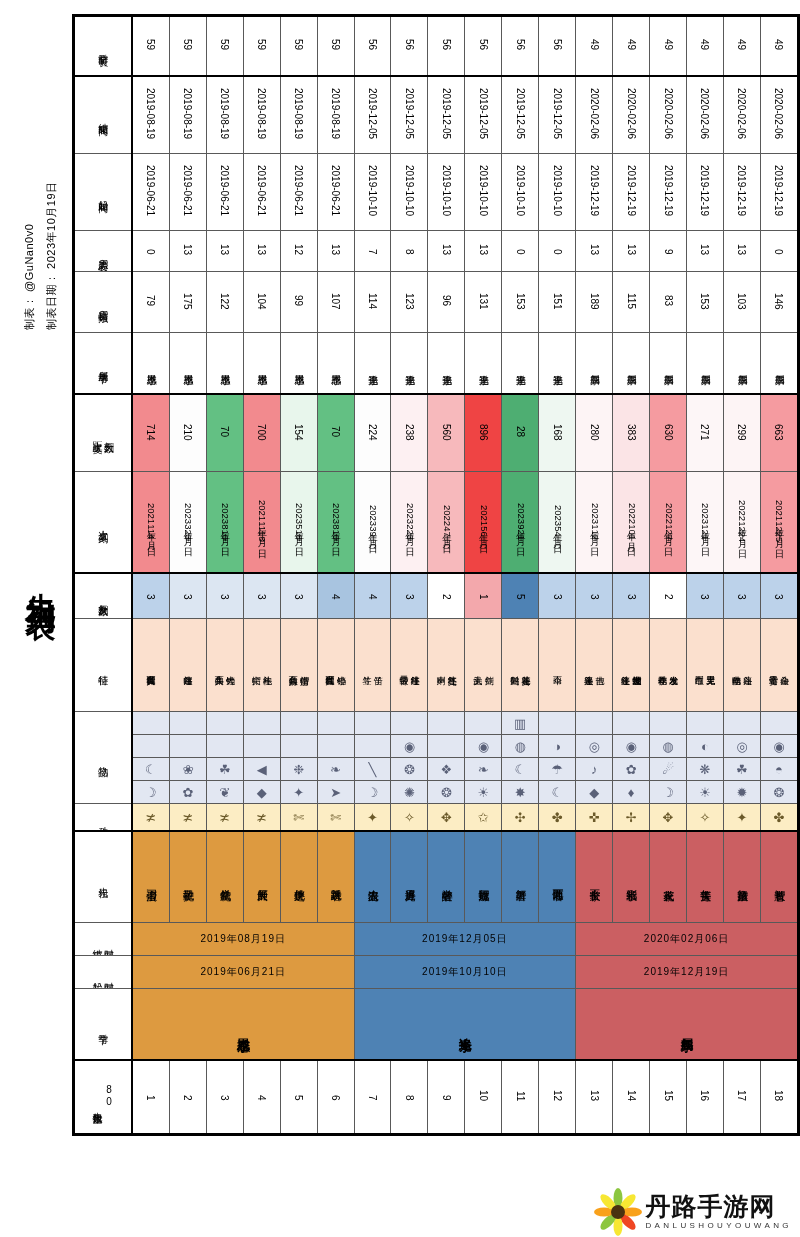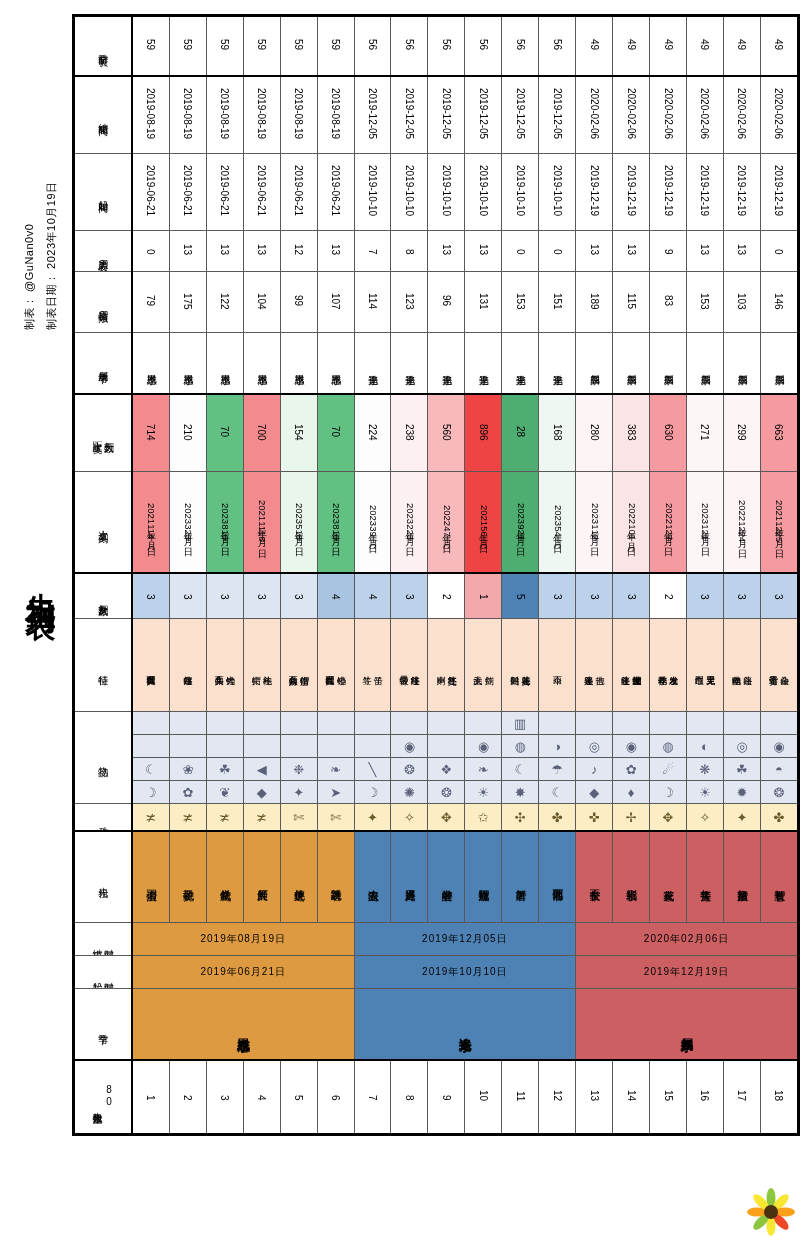--- a/index.html
+++ b/index.html
@@ -462,13 +462,17 @@
       <div class="wm-petal" style="background: rgb(140, 198, 63); transform: translate(-50%, -100%) rotate(0deg) translateY(-4px);"></div>
       <div class="wm-petal" style="background: rgb(247, 231, 51); transform: translate(-50%, -100%) rotate(45deg) translateY(-4px);"></div>
       <div class="wm-petal" style="background: rgb(249, 161, 27); transform: translate(-50%, -100%) rotate(90deg) translateY(-4px);"></div>
       <div class="wm-petal" style="background: rgb(239, 70, 35); transform: translate(-50%, -100%) rotate(135deg) translateY(-4px);"></div>
       <div class="wm-petal" style="background: rgb(247, 231, 51); transform: translate(-50%, -100%) rotate(180deg) translateY(-4px);"></div>
       <div class="wm-petal" style="background: rgb(140, 198, 63); transform: translate(-50%, -100%) rotate(225deg) translateY(-4px);"></div>
       <div class="wm-petal" style="background: rgb(249, 161, 27); transform: translate(-50%, -100%) rotate(270deg) translateY(-4px);"></div>
       <div class="wm-petal" style="background: rgb(247, 231, 51); transform: translate(-50%, -100%) rotate(315deg) translateY(-4px);"></div>
       <div class="wm-core"></div>
     </div>
+  <div class="wm-text">
+    <div class="wm-main">丹路手游网</div>
+    <div class="wm-sub">DANLUSHOUYOUWANG</div>
+  </div>
 </div>
 
 </body></html>

